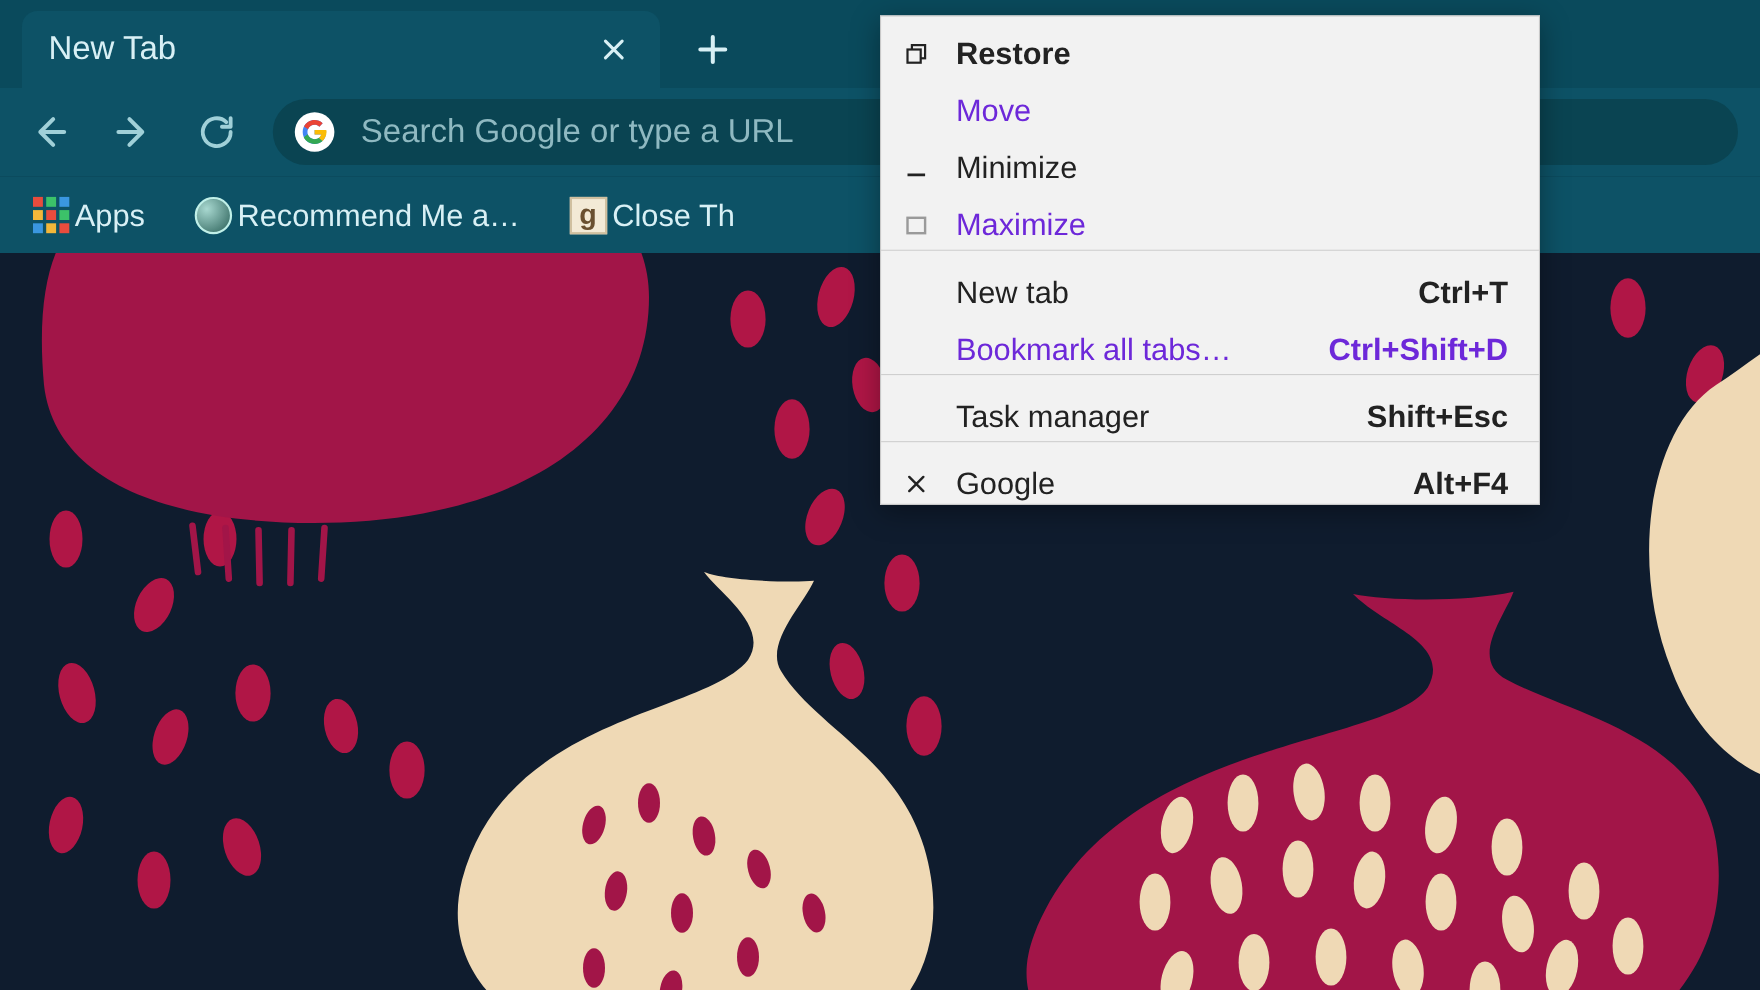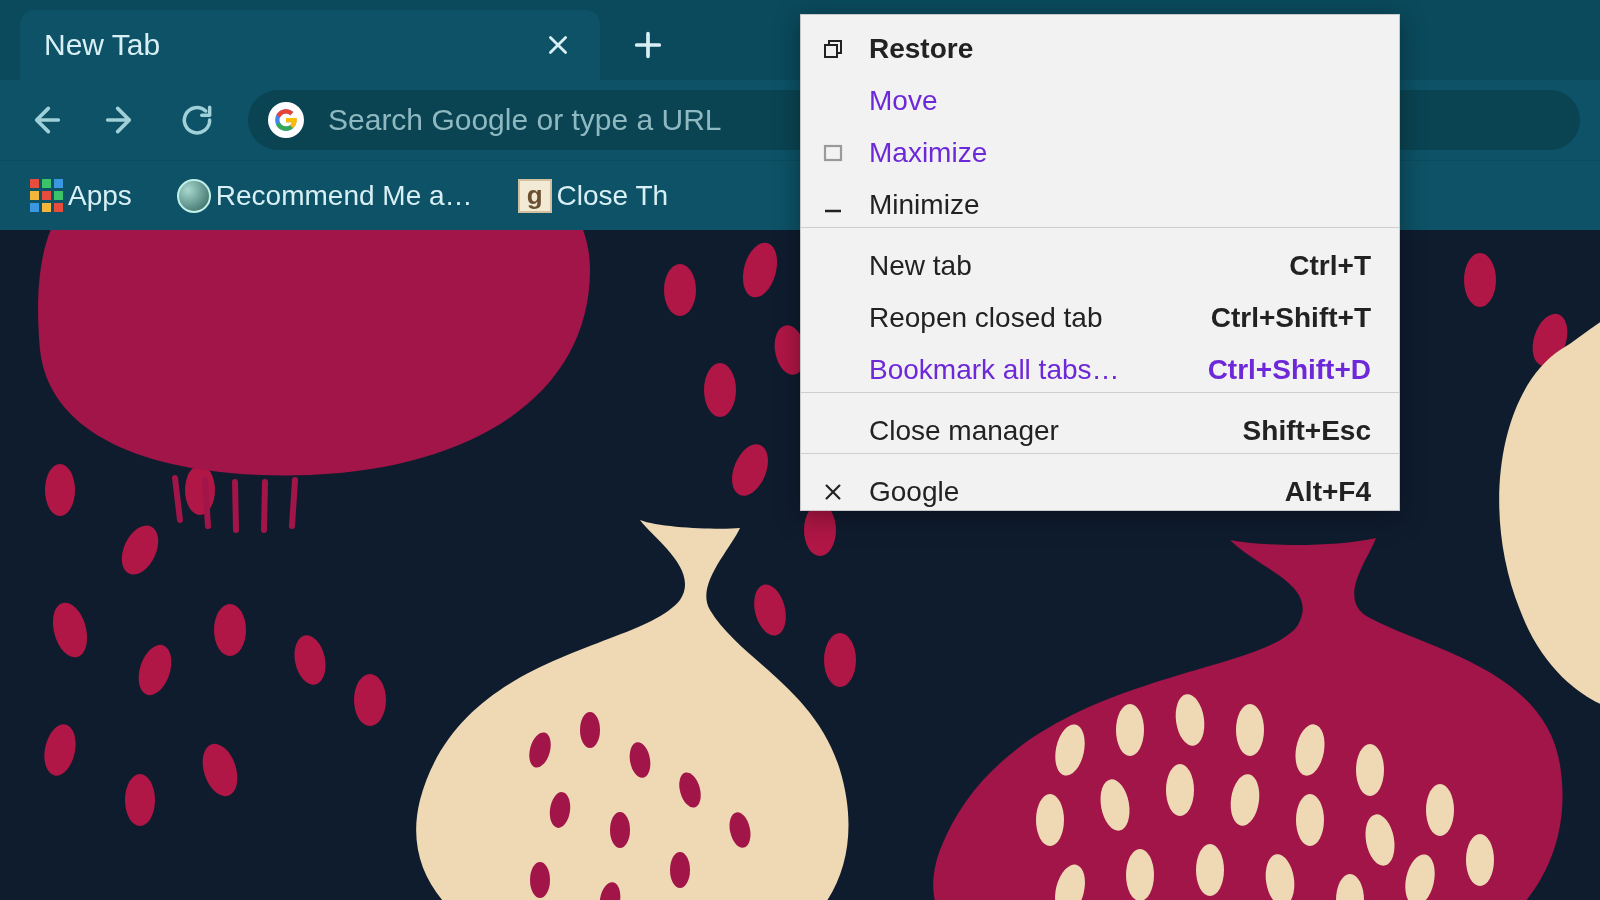--- a/index.html
+++ b/index.html
@@ -335,65 +335,60 @@
     <span class="menu-shortcut"></span>
   </div>
 
   <div class="menu-item disabled">
     <span class="menu-icon"></span>
     <span class="menu-label">Move</span>
     <span class="menu-shortcut"></span>
   </div>
 
 
+  <div class="menu-item">
+    <span class="menu-icon">
+      <svg width="24" height="24" viewBox="0 0 24 24">
+          <line x1="4" y1="18" x2="20" y2="18" stroke="#222" stroke-width="2.5"></line>
+        </svg>
+    </span>
+    <span class="menu-label">Minimize</span>
+    <span class="menu-shortcut"></span>
+  </div>
+
   <div class="menu-item disabled">
     <span class="menu-icon">
       <svg width="24" height="24" viewBox="0 0 24 24">
           <rect x="4" y="5" width="16" height="14" fill="none" stroke="#9a9a9a" stroke-width="2.2"></rect>
         </svg>
     </span>
     <span class="menu-label">Maximize</span>
     <span class="menu-shortcut"></span>
   </div>
 
-  <div class="menu-item">
-    <span class="menu-icon">
-      <svg width="24" height="24" viewBox="0 0 24 24">
-          <line x1="4" y1="18" x2="20" y2="18" stroke="#222" stroke-width="2.5"></line>
-        </svg>
-    </span>
-    <span class="menu-label">Minimize</span>
-    <span class="menu-shortcut"></span>
-  </div>
-
   <div class="menu-sep"></div>
 
   <div class="menu-item">
     <span class="menu-icon"></span>
     <span class="menu-label">New tab</span>
     <span class="menu-shortcut">Ctrl+T</span>
   </div>
 
-  <div class="menu-item">
-    <span class="menu-icon"></span>
-    <span class="menu-label">Reopen closed tab</span>
-    <span class="menu-shortcut">Ctrl+Shift+T</span>
-  </div>
 
   <div class="menu-item disabled">
     <span class="menu-icon"></span>
     <span class="menu-label">Bookmark all tabs…</span>
     <span class="menu-shortcut">Ctrl+Shift+D</span>
   </div>
 
   <div class="menu-sep"></div>
 
   <div class="menu-item">
     <span class="menu-icon"></span>
-    <span class="menu-label">Close manager</span>
+    <span class="menu-label">Task manager</span>
     <span class="menu-shortcut">Shift+Esc</span>
   </div>
 
   <div class="menu-sep"></div>
 
   <div class="menu-item">
     <span class="menu-icon">
       <svg width="22" height="22" viewBox="0 0 24 24">
           <path d="M5 5 L19 19 M19 5 L5 19" stroke="#222" stroke-width="2.4" stroke-linecap="round"></path>
         </svg>

